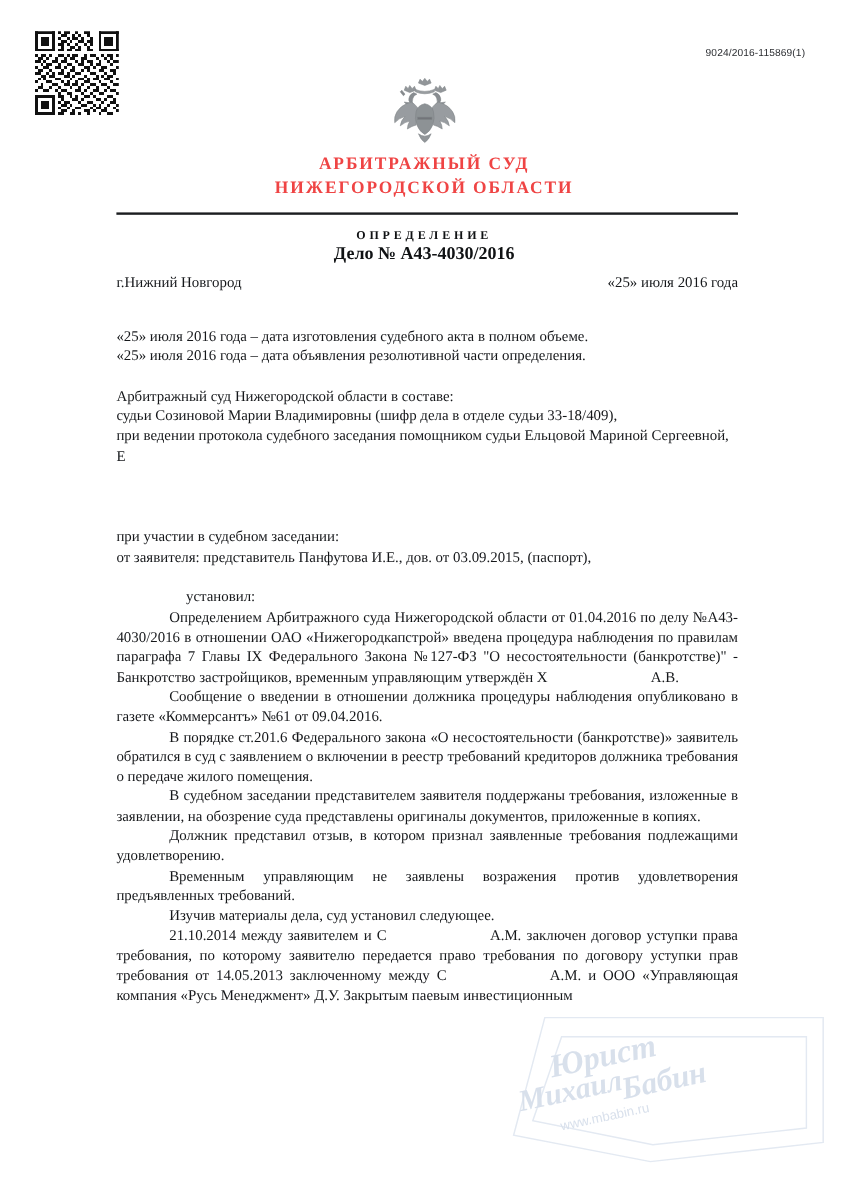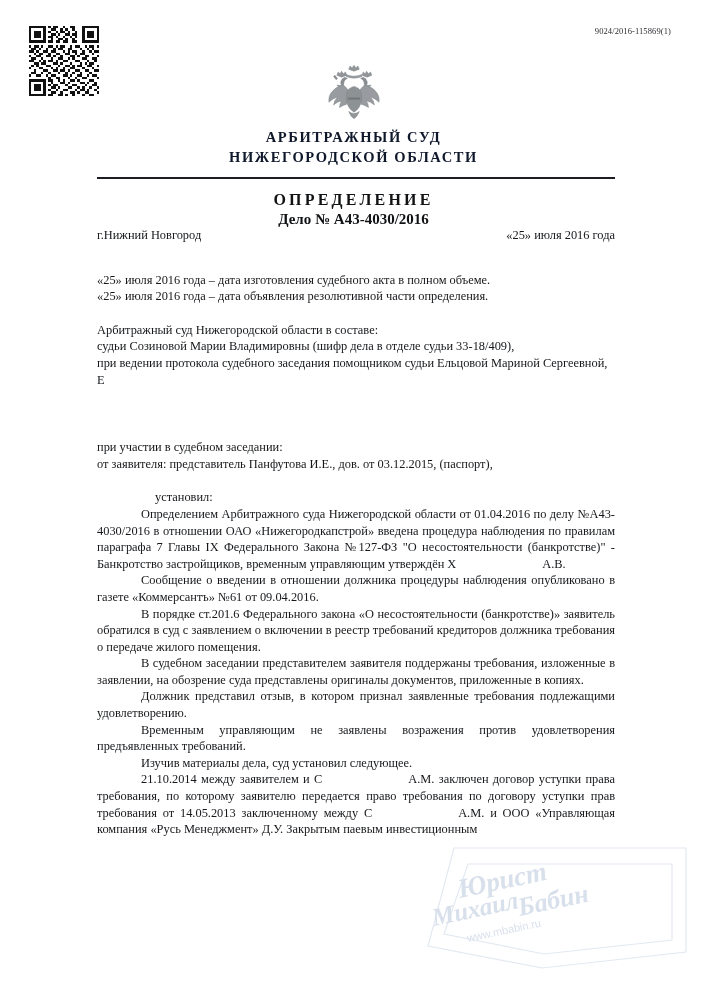--- a/index.html
+++ b/index.html
@@ -29,22 +29,22 @@
     height: 78px;
     background: #ffffff;
     padding: 4px;
     box-sizing: border-box;
   }
   .qr-block svg { display: block; width: 100%; height: 100%; }
 
   .doc-number {
     position: absolute;
     right: 36px;
-    top: 26px;
-    font-family: Liberation Serif, serif;
+    top: 39px;
+    font-family: Liberation Sans, sans-serif;
     font-size: 8.5px;
     letter-spacing: 0.1px;
     color: #2b2d31;
     white-space: nowrap;
   }
 
   .emblem {
     position: absolute;
     left: 50%;
     top: 60px;
@@ -58,21 +58,21 @@
   .court-name {
     position: absolute;
     left: 0;
     right: 0;
     top: 128px;
     text-align: center;
     font-weight: bold;
     font-size: 14.5px;
     letter-spacing: 1.6px;
     line-height: 19px;
-    color: #0f172a;
+    color: #ef4444;
   }
   .court-name div + div { margin-top: 1px; }
 
   .rule {
     position: absolute;
     left: 97px;
     right: 92px;
     top: 177px;
     height: 2px;
     background: #1b1d20;
@@ -81,21 +81,21 @@
   
   .title-wrap {
     position: absolute;
     left: 0;
     right: 0;
     top: 191px;
     text-align: center;
   }
   .title-main {
     font-weight: bold;
-    font-size: 16px;
+    font-size: 10px;
     letter-spacing: 3.2px;
     color: #101214;
     font-family: Liberation Serif, serif;
   }
   .title-case {
     font-weight: bold;
     font-size: 15px;
     margin-top: 2px;
     color: #101214;
   }
@@ -430,21 +430,21 @@
     <p class="plain">судьи Созиновой Марии Владимировны (шифр дела в отделе судьи 33-18/409),</p>
     <p class="jt">при ведении протокола судебного заседания помощником судьи  Ельцовой Мариной Сергеевной,</p>
     <p class="plain">Е</p>
 
     <div class="gap-xl"></div>
 
 
     <div class="gap-md"></div>
 
     <p class="plain">при участии в  судебном заседании:</p>
-    <p class="plain">от заявителя: представитель Панфутова И.Е., дов. от 03.12.2015,  (паспорт),</p>
+    <p class="plain">от заявителя: представитель Панфутова И.Е., дов. от 03.09.2015,  (паспорт),</p>
 
     <div class="gap-md"></div>
 
     <p class="plain"><span class="indent-lg"></span><span>установил:</span></p>
 
     <p class="jt"><span class="indent"></span><span>Определением Арбитражного суда Нижегородской области от 01.04.2016 по делу №А43-4030/2016 в отношении ОАО «Нижегородкапстрой» введена процедура наблюдения по правилам параграфа 7 Главы IX Федерального Закона №127-ФЗ "О несостоятельности (банкротстве)" - Банкротство застройщиков, временным управляющим утверждён Х</span><span class="redact r-wide"></span><span>А.В.</span></p>
 
     <p class="jt"><span class="indent"></span><span>Сообщение о введении в отношении должника процедуры наблюдения опубликовано в газете «Коммерсантъ» №61 от 09.04.2016.</span></p>
 
     <p class="jt"><span class="indent"></span><span>В порядке ст.201.6 Федерального закона «О несостоятельности (банкротстве)» заявитель обратился в суд с заявлением о включении в реестр требований кредиторов должника требования о передаче жилого помещения.</span></p>

